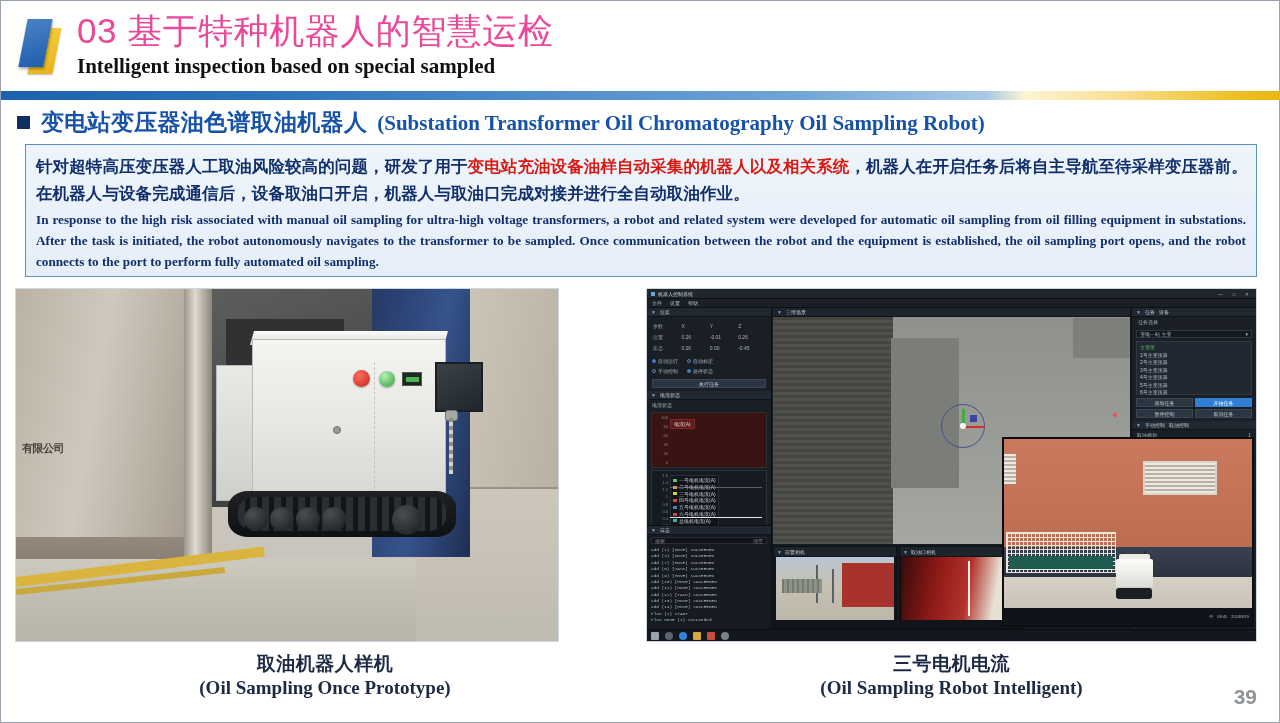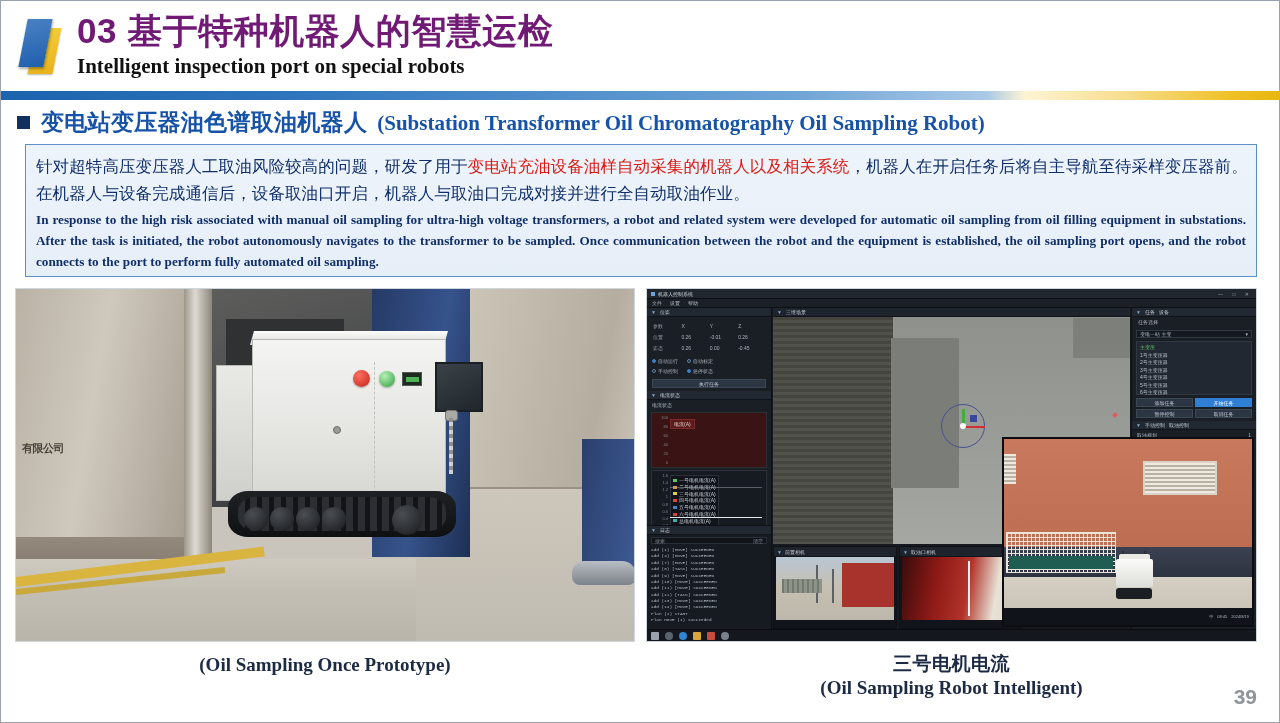--- a/index.html
+++ b/index.html
@@ -36,21 +36,21 @@
   }
   .logo-mark .sheet-blue {
     position:absolute; left:4px; top:3px;
     width:25px; height:48px;
     background:linear-gradient(165deg,#4a81c4 0%,#1f5fad 100%);
     transform:skewX(-11deg);
     box-shadow:1px 2px 3px rgba(0,0,0,.33);
   }
   .title-col { display:flex; flex-direction:column; justify-content:center; }
   .title-cn {
-    font-size:35px; font-weight:bold; color:#701a75; letter-spacing:.5px;
+    font-size:35px; font-weight:normal; color:#ec4899; letter-spacing:.5px;
     line-height:1.1; white-space:nowrap;
   }
   .title-en {
     font-family:"Liberation Serif","DejaVu Serif",serif;
     font-size:21px; font-weight:bold; color:#111;
     line-height:1.15; margin-top:3px; white-space:nowrap;
   }
 
   
   .divider {
@@ -77,34 +77,34 @@
     font-size:21px; font-weight:bold; color:#1653a8; margin-left:10px;
   }
 
   
   .desc-box {
     position:absolute; left:24px; top:143px; width:1232px; height:133px;
     background:linear-gradient(to bottom,#eef4fb 0%,#e6eef8 100%);
     border:1px solid #5b8fc9;
   }
   .desc-cn {
-    font-size:16.5px; font-weight:normal; color:#11306b;
+    font-size:16.5px; font-weight:bold; color:#11306b;
     line-height:1.62; padding:8px 2px 0 10px; letter-spacing:.1px;
   }
   .desc-cn .hl { color:#d81a12; }
   .desc-en {
     font-family:"Liberation Serif","DejaVu Serif",serif;
     font-size:13.2px; font-weight:bold; color:#11306b;
     line-height:1.58; padding:4px 10px 0 10px; text-align:justify;
   }
 
   
   .media-row { position:absolute; left:0; top:287px; width:1280px; height:354px; }
   .figure { position:absolute; top:0; height:354px; border:1px solid #cfd6de; overflow:hidden; }
-  .fig-left  { left:14px;  width:620px; }
+  .fig-left  { left:14px;  width:544px; }
   .fig-right { left:645px; width:611px; background:#0f1318; }
 
   
   .photo { position:absolute; inset:0; background:#c9c5bd; }
   .pf-wallL { position:absolute; left:0; top:0; width:170px; height:250px;
     background:linear-gradient(100deg,#b9b2a5 0%,#cfc9bd 45%,#a89f92 100%); }
   .pf-wallL2{ position:absolute; left:0; top:248px; width:170px; height:50px;
     background:linear-gradient(180deg,#938a7d,#7e7568); }
   .pf-doorframe{ position:absolute; left:168px; top:0; width:28px; height:278px;
     background:linear-gradient(90deg,#9d968a,#dedad2 40%,#8c857a); }
@@ -336,21 +336,21 @@
 
 <div class="slide">
 
   <div class="header">
     <div class="logo-mark">
       <div class="sheet-gold"></div>
       <div class="sheet-blue"></div>
     </div>
     <div class="title-col">
       <div class="title-cn">03 基于特种机器人的智慧运检</div>
-      <div class="title-en">Intelligent inspection port on special robots</div>
+      <div class="title-en">Intelligent inspection based on special sampled</div>
     </div>
   </div>
   <div class="divider"></div>
 
   <div class="section-head">
     <span class="bullet-sq"></span>
     <span class="sec-cn">变电站变压器油色谱取油机器人</span>
     <span class="sec-en">(Substation Transformer Oil Chromatography Oil Sampling Robot)</span>
   </div>
 
@@ -664,20 +664,21 @@
           <span class="tb-ico" style="background:#d8a83c"></span>
           <span class="tb-ico" style="background:#c94c3c"></span>
           <span class="tb-ico" style="background:#7a838d;border-radius:50%"></span>
         </div>
 
       </div>
     </div>
   </div>
 
   <div class="caption cap-left">
+    <div class="cap-cn">取油机器人样机</div>
     <div class="cap-en">(Oil Sampling Once Prototype)</div>
   </div>
   <div class="caption cap-right">
     <div class="cap-cn">三号电机电流</div>
     <div class="cap-en">(Oil Sampling Robot Intelligent)</div>
   </div>
 
   <div class="page-no">39</div>
 </div>
 

